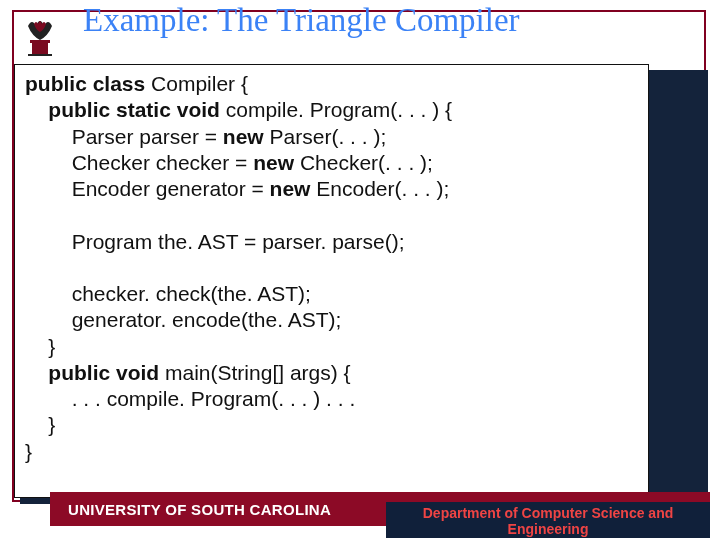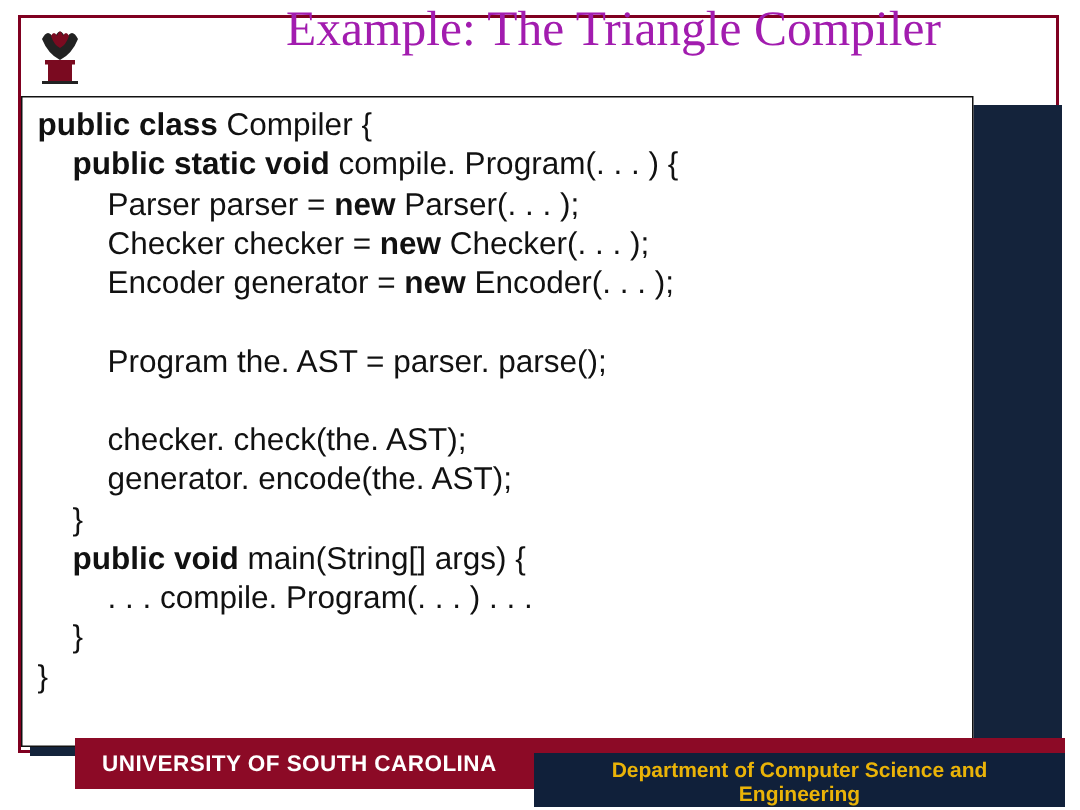--- a/index.html
+++ b/index.html
@@ -14,26 +14,26 @@
   .frame {
     position: absolute;
     left: 12px;
     top: 10px;
     width: 694px;
     height: 492px;
     border: 2px solid #800020;
   }
   .title {
     position: absolute;
-    left: 99px;
+    left: 83px;
     top: 2px;
     width: 620px;
-    text-align: center;
+    text-align: left;
     font-size: 33px;
-    color: #a21caf;
+    color: #3b82f6;
     line-height: 1.1;
   }
   .logo {
     position: absolute;
     left: 18px;
     top: 16px;
     width: 44px;
     height: 44px;
   }
   .logo svg { width: 44px; height: 44px; }
@@ -76,23 +76,23 @@
     font-weight: 700;
     display: flex;
     align-items: center;
     padding-left: 18px;
     letter-spacing: 0.3px;
   }
   .footer-dept {
     position: absolute;
     right: 10px;
     bottom: 2px;
-    width: 354px;
+    width: 324px;
     background: #10203a;
-    color: #eab308;
+    color: #ef4444;
     font-family: Arial, Helvetica, sans-serif;
     font-size: 14px;
     font-weight: 700;
     text-align: center;
     padding: 3px 6px 0 6px;
     line-height: 1.15;
     height: 36px;
     overflow: hidden;
   }
 </style>

